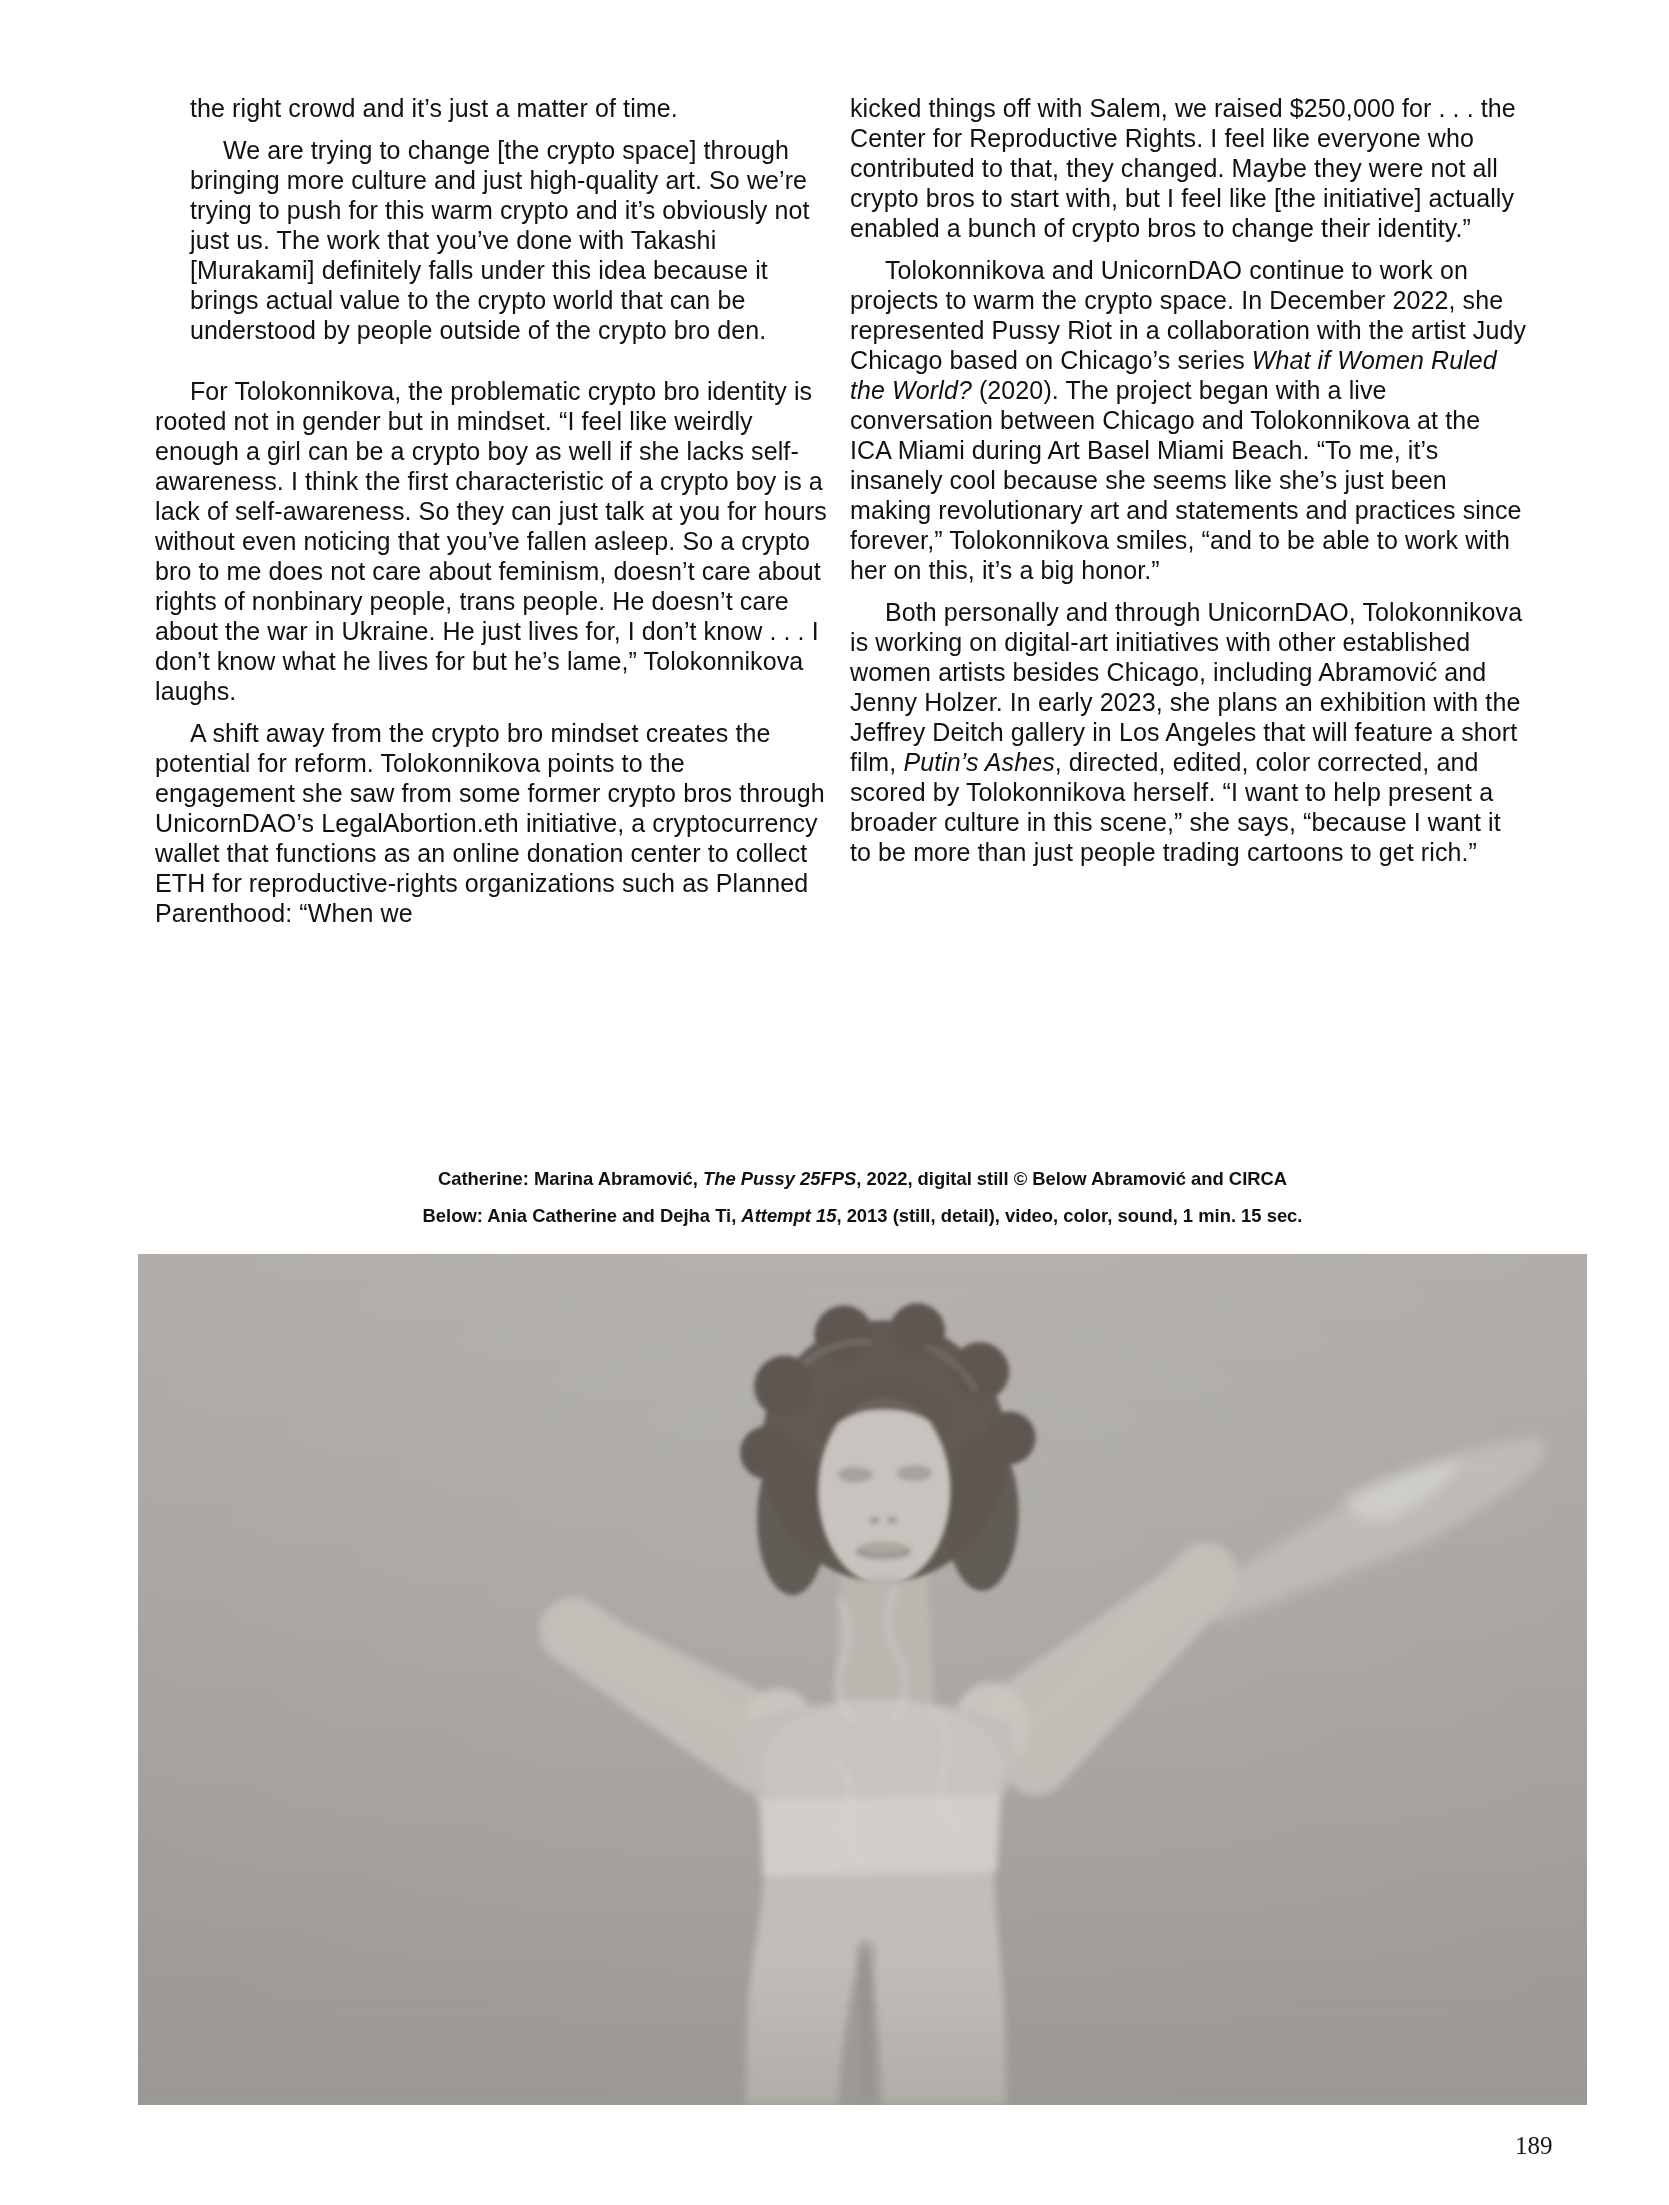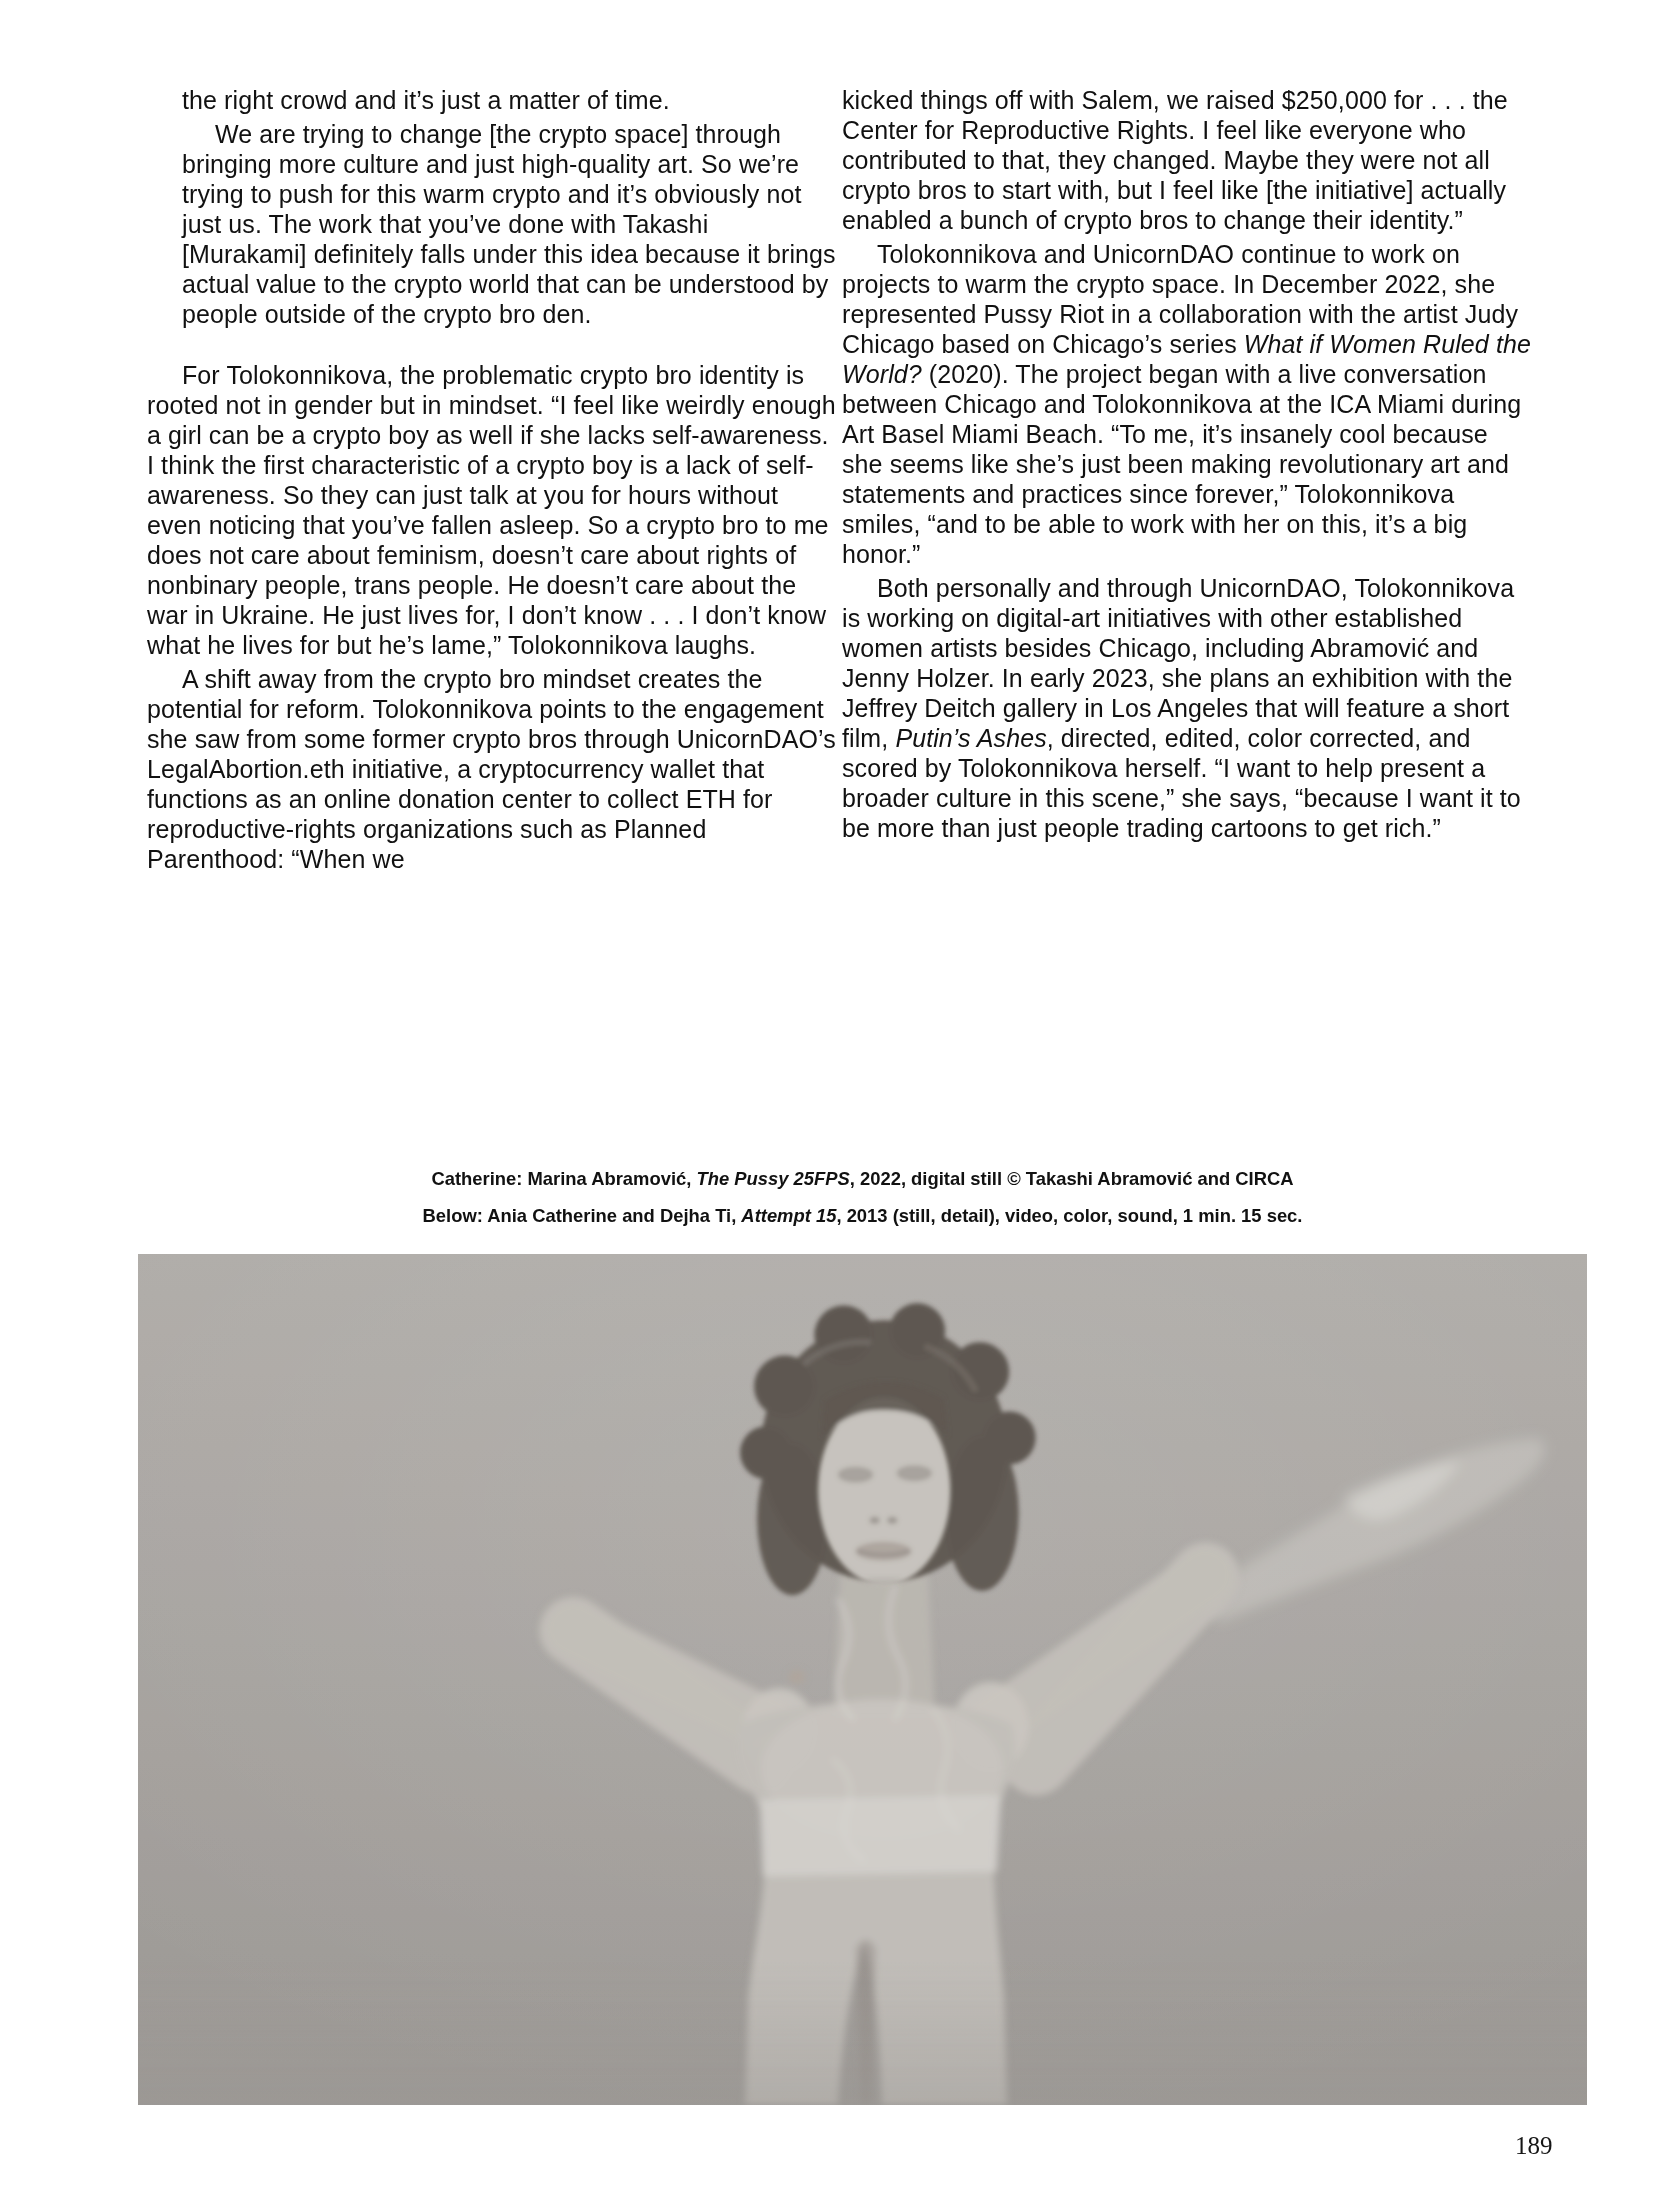--- a/index.html
+++ b/index.html
@@ -16,21 +16,21 @@
     position:absolute;
     top:81px;
     font-size:25px;
     line-height:30px;
     letter-spacing:0.1px;
     color:#111111;
     text-align:left;
   }
   #col-left{left:143px;width:700px;}
   #col-right{left:838px;width:701px;}
-  .block p{margin:4px;text-indent:35px;}
+  .block p{margin:12px;text-indent:35px;}
   .block p.flush{text-indent:0;}
   .block-quote{margin-left:35px;margin-bottom:31px;}
   .block-quote p{text-indent:33px;}
   .block-quote p.flush{text-indent:0;}
   em{font-style:italic;}
   .caption{
     position:absolute;
     left:138px;
     top:1160px;
     width:1449px;
@@ -87,21 +87,21 @@
 
   <div class="column" id="col-right">
       <div class="block block-normal">
         <p class="flush"><span>kicked things off with Salem, we raised $250,000 for . . . the Center for Reproductive Rights. I feel like everyone who contributed to that, they changed. Maybe they were not all crypto bros to start with, but I feel like [the initiative] actually enabled a bunch of crypto bros to change their identity.”</span></p>
         <p><span>Tolokonnikova and UnicornDAO continue to work on projects to warm the crypto space. In December 2022, she represented Pussy Riot in a collaboration with the artist Judy Chicago based on Chicago’s series </span><em>What if Women Ruled the World?</em><span> (2020). The project began with a live conversation between Chicago and Tolokonnikova at the ICA Miami during Art Basel Miami Beach. “To me, it’s insanely cool because she seems like she’s just been making revolutionary art and statements and practices since forever,” Tolokonnikova smiles, “and to be able to work with her on this, it’s a big honor.”</span></p>
         <p><span>Both personally and through UnicornDAO, Tolokonnikova is working on digital-art initiatives with other established women artists besides Chicago, including Abramović and Jenny Holzer. In early 2023, she plans an exhibition with the Jeffrey Deitch gallery in Los Angeles that will feature a short film, </span><em>Putin’s Ashes</em><span>, directed, edited, color corrected, and scored by Tolokonnikova herself. “I want to help present a broader culture in this scene,” she says, “because I want it to be more than just people trading cartoons to get rich.”</span></p>
       </div>
     </div>
 
   <div class="caption">
-    <span class="cap-line"><span>Catherine: Marina Abramović, </span><em>The Pussy 25FPS</em><span>, 2022, digital still © Takashi Abramović and CIRCA</span></span>
+    <span class="cap-line"><span>Catherine: Marina Abramović, </span><em>The Pussy 25FPS</em><span>, 2022, digital still © Below Abramović and CIRCA</span></span>
     <span class="cap-line"><span>Below: Ania Catherine and Dejha Ti, </span><em>Attempt 15</em><span>, 2013 (still, detail), video, color, sound, 1 min. 15 sec.</span></span>
   </div>
 
   <div class="photo">
     <svg viewBox="0 0 1971 1157" preserveAspectRatio="none">
       <defs>
         <linearGradient id="g-bg" x1="0" y1="0" x2="0" y2="1">
           <stop offset="0" stop-color="#b1adaa"></stop>
           <stop offset="1" stop-color="#9b9794"></stop>
         </linearGradient>

